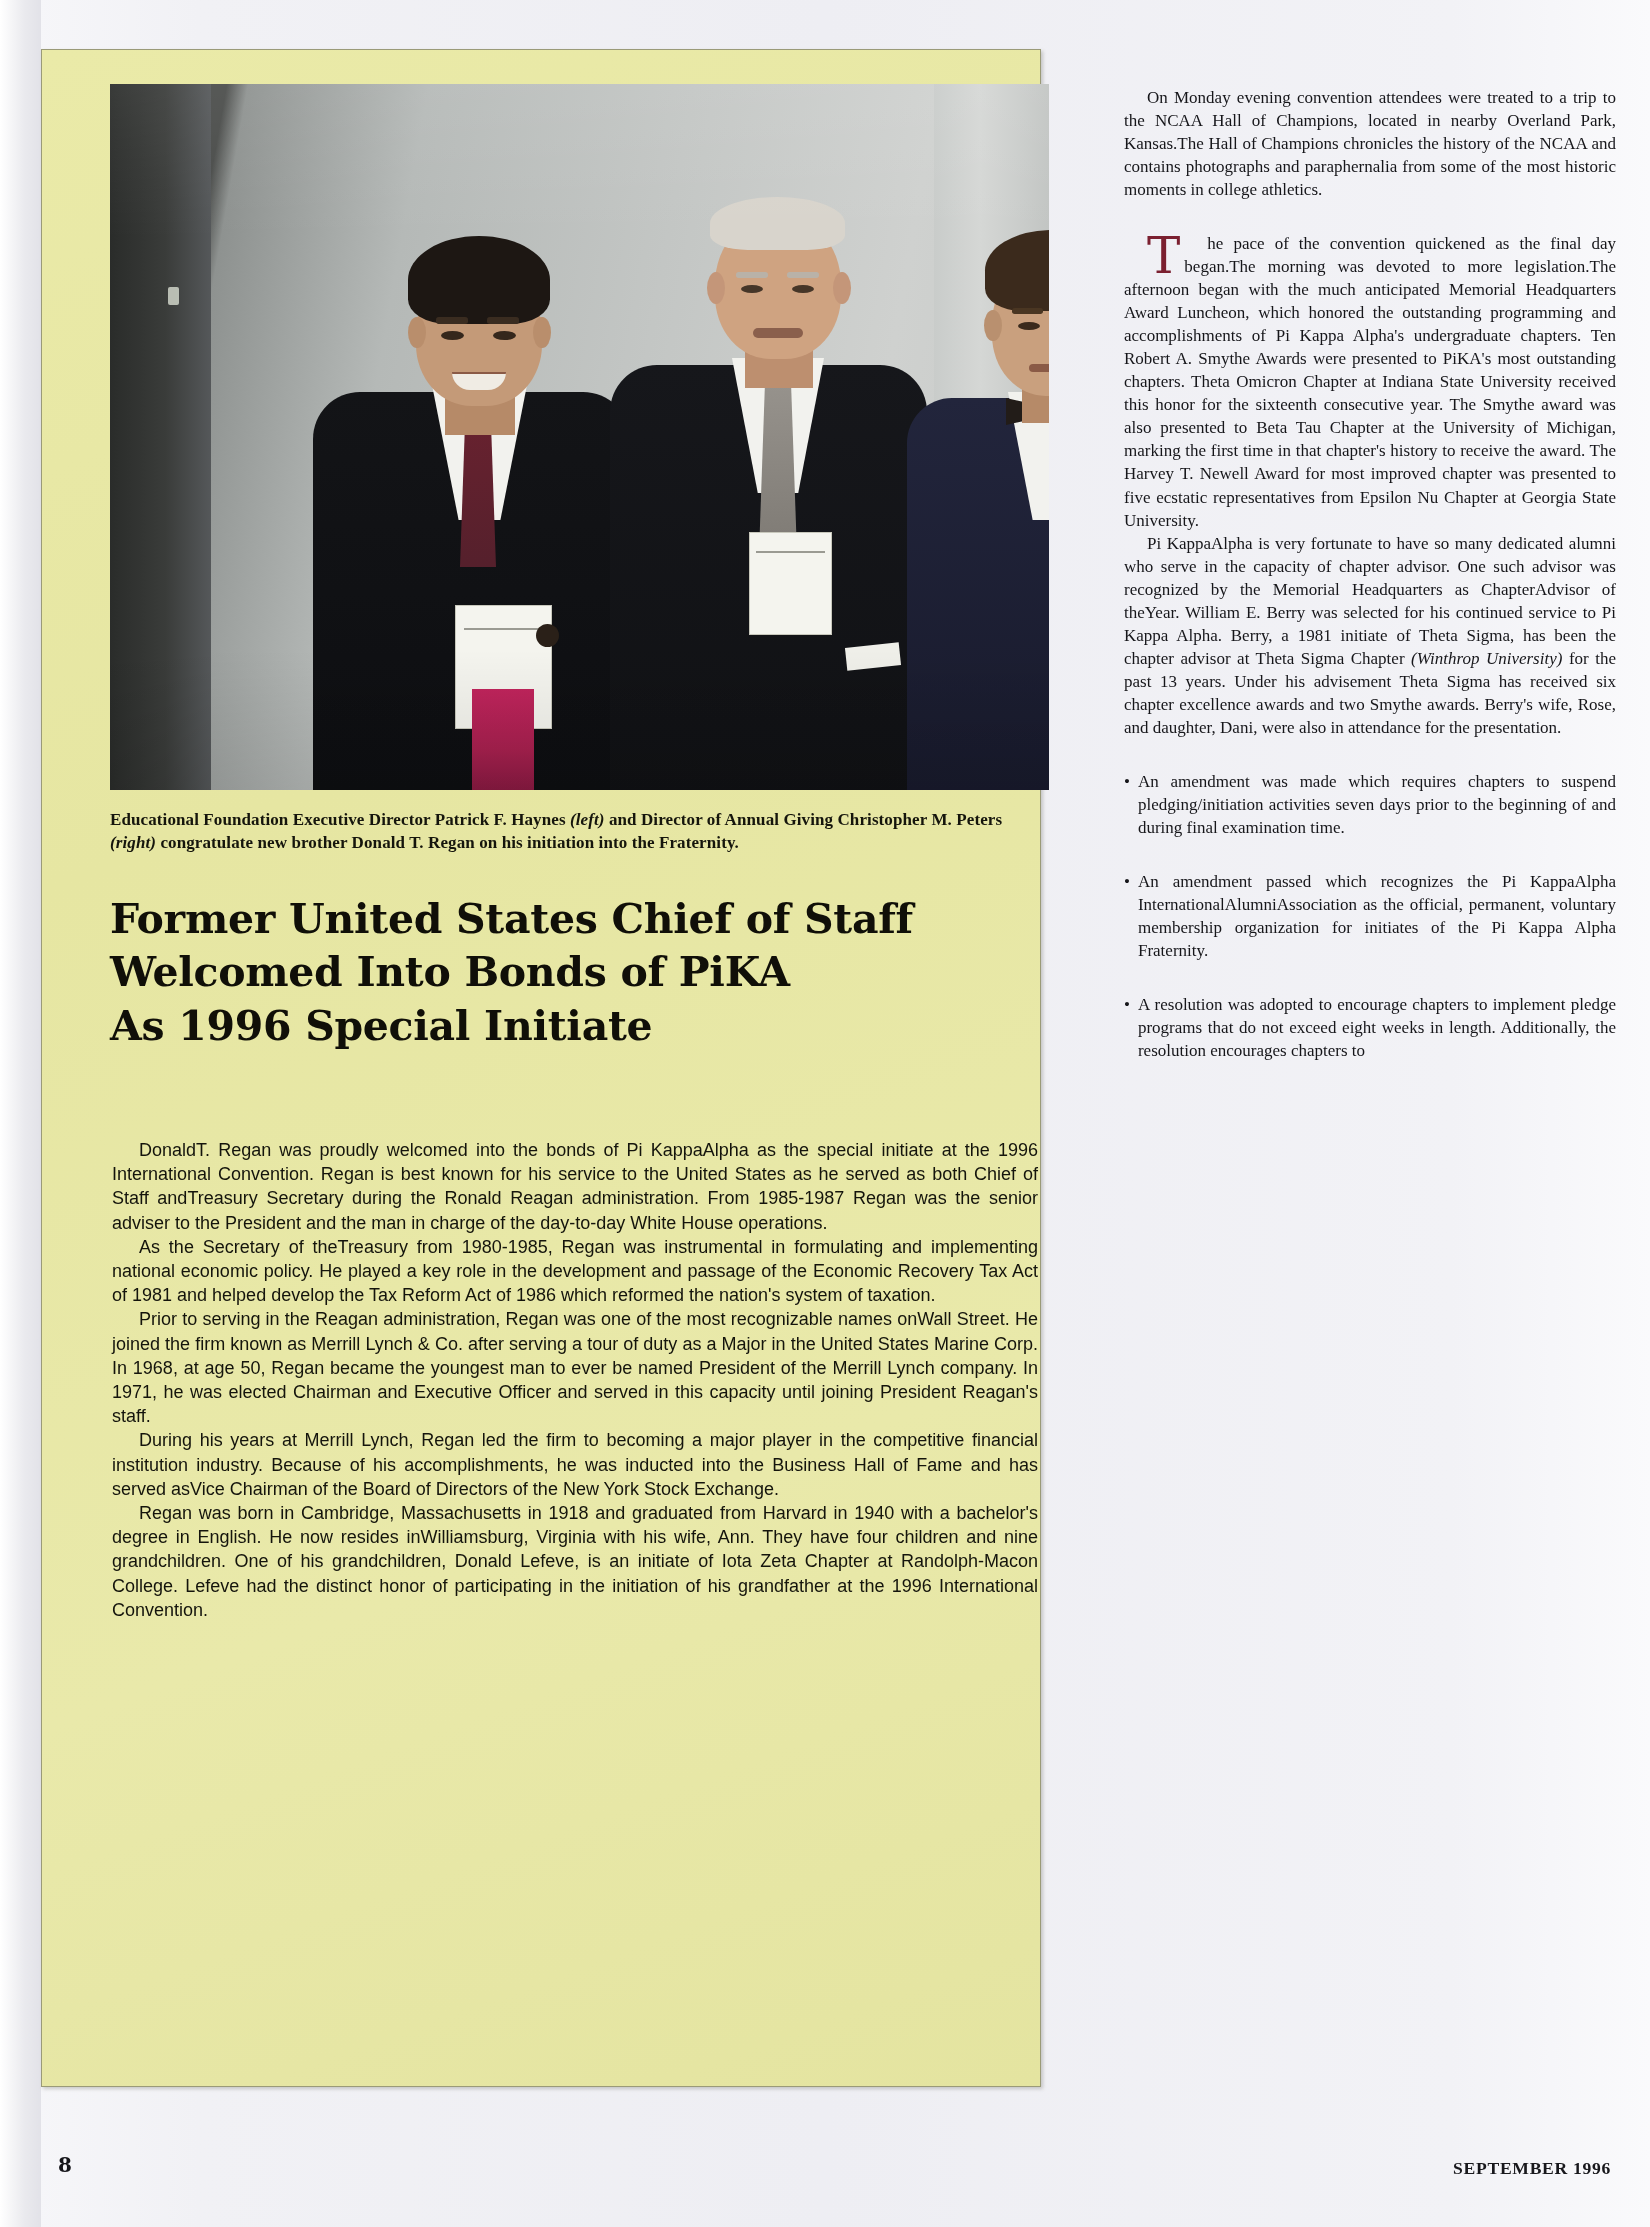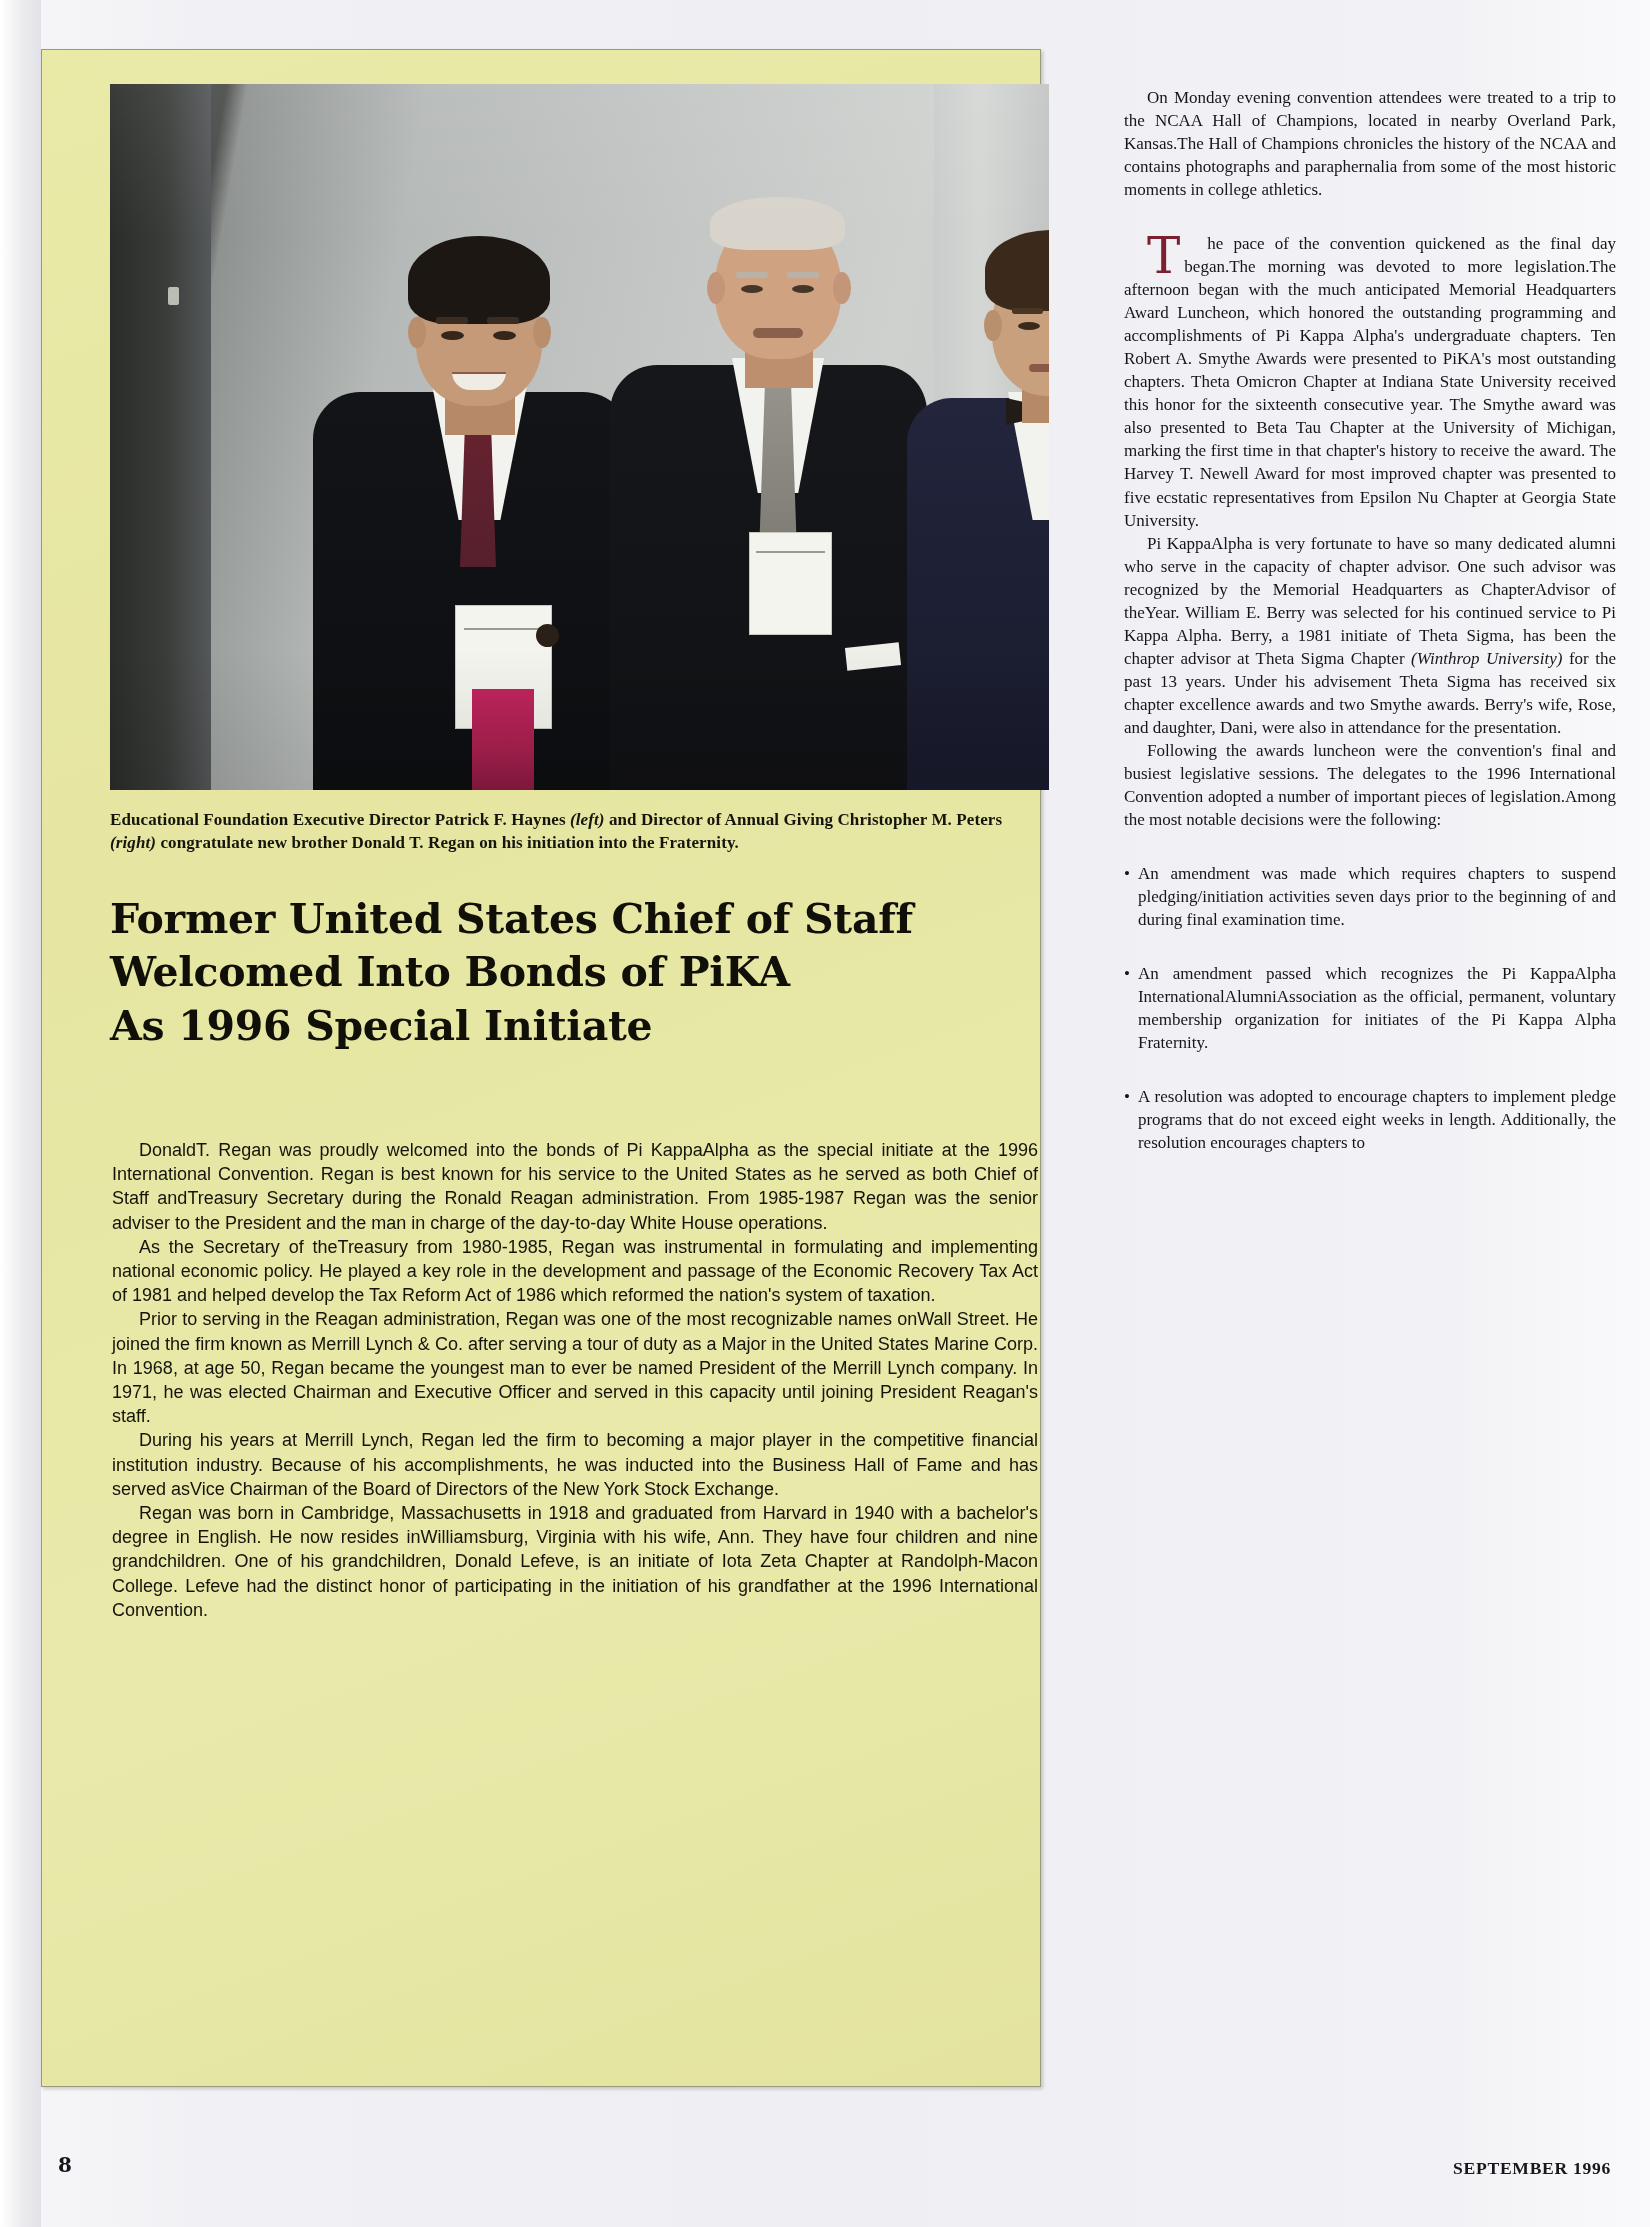--- a/index.html
+++ b/index.html
@@ -276,21 +276,20 @@
 <div class="right-col">
 
   <p>On Monday evening convention attendees were treated to a trip to the NCAA Hall of Champions, located in nearby Overland Park, Kansas.The Hall of Champions chronicles the history of the NCAA and contains photographs and paraphernalia from some of the most historic moments in college athletics.</p>
 
   <div class="gap"></div>
 
   <p class="dropcap-para"><span class="dropcap">T</span><span>he pace of the convention quickened as the final day began.The morning was devoted to more legislation.The afternoon began with the much anticipated Memorial Headquarters Award Luncheon, which honored the outstanding programming and accomplishments of Pi Kappa Alpha's undergraduate chapters. Ten Robert A. Smythe Awards were presented to PiKA's most outstanding chapters. Theta Omicron Chapter at Indiana State University received this honor for the sixteenth consecutive year. The Smythe award was also presented to Beta Tau Chapter at the University of Michigan, marking the first time in that chapter's history to receive the award. The Harvey T. Newell Award for most improved chapter was presented to five ecstatic representatives from Epsilon Nu Chapter at Georgia State University.</span></p>
 
   <p><span>Pi KappaAlpha is very fortunate to have so many dedicated alumni who serve in the capacity of chapter advisor. One such advisor was recognized by the Memorial Headquarters as ChapterAdvisor of theYear. William E. Berry was selected for his continued service to Pi Kappa Alpha. Berry, a 1981 initiate of Theta Sigma, has been the chapter advisor at Theta Sigma Chapter </span><span class="ital">(Winthrop University)</span><span> for the past 13 years. Under his advisement Theta Sigma has received six chapter excellence awards and two Smythe awards. Berry's wife, Rose, and daughter, Dani, were also in attendance for the presentation.</span></p>
 
-  <p>Following the awards luncheon were the convention's final and busiest legislative sessions. The delegates to the 1996 International Convention adopted a number of important pieces of legislation.Among the most notable decisions were the following:</p>
 
   <div class="bullets">
     <div class="bullet">
       <span class="dot">•</span>
       <span class="btxt">An amendment was made which requires chapters to suspend pledging/initiation activities seven days prior to the beginning of and during final examination time.</span>
     </div>
     <div class="bullet">
       <span class="dot">•</span>
       <span class="btxt">An amendment passed which recognizes the Pi KappaAlpha InternationalAlumniAssociation as the official, permanent, voluntary membership organization for initiates of the Pi Kappa Alpha Fraternity.</span>
     </div>

